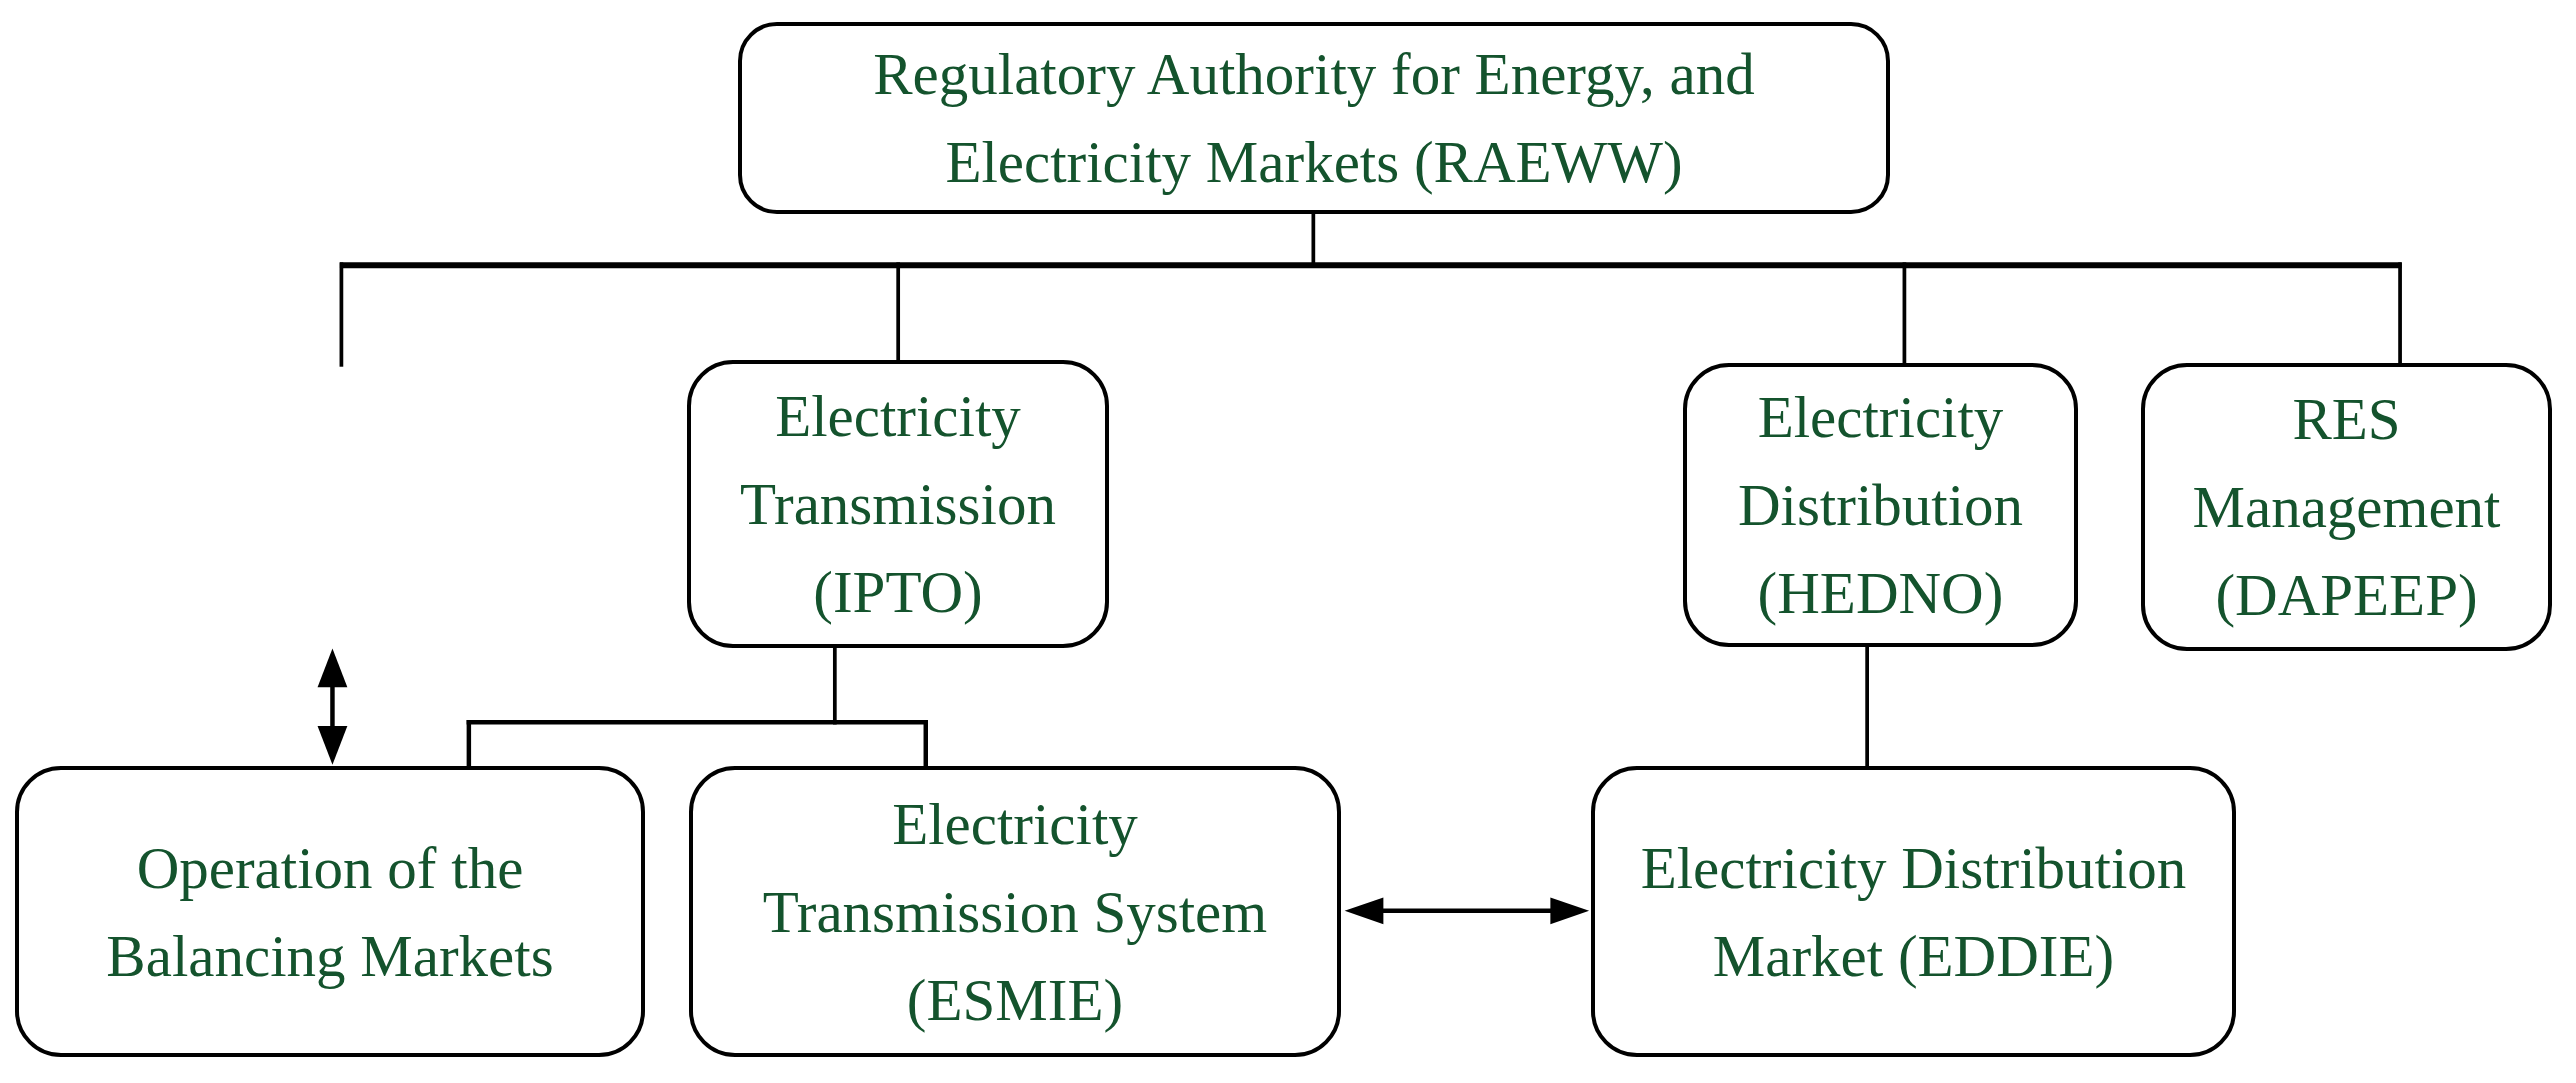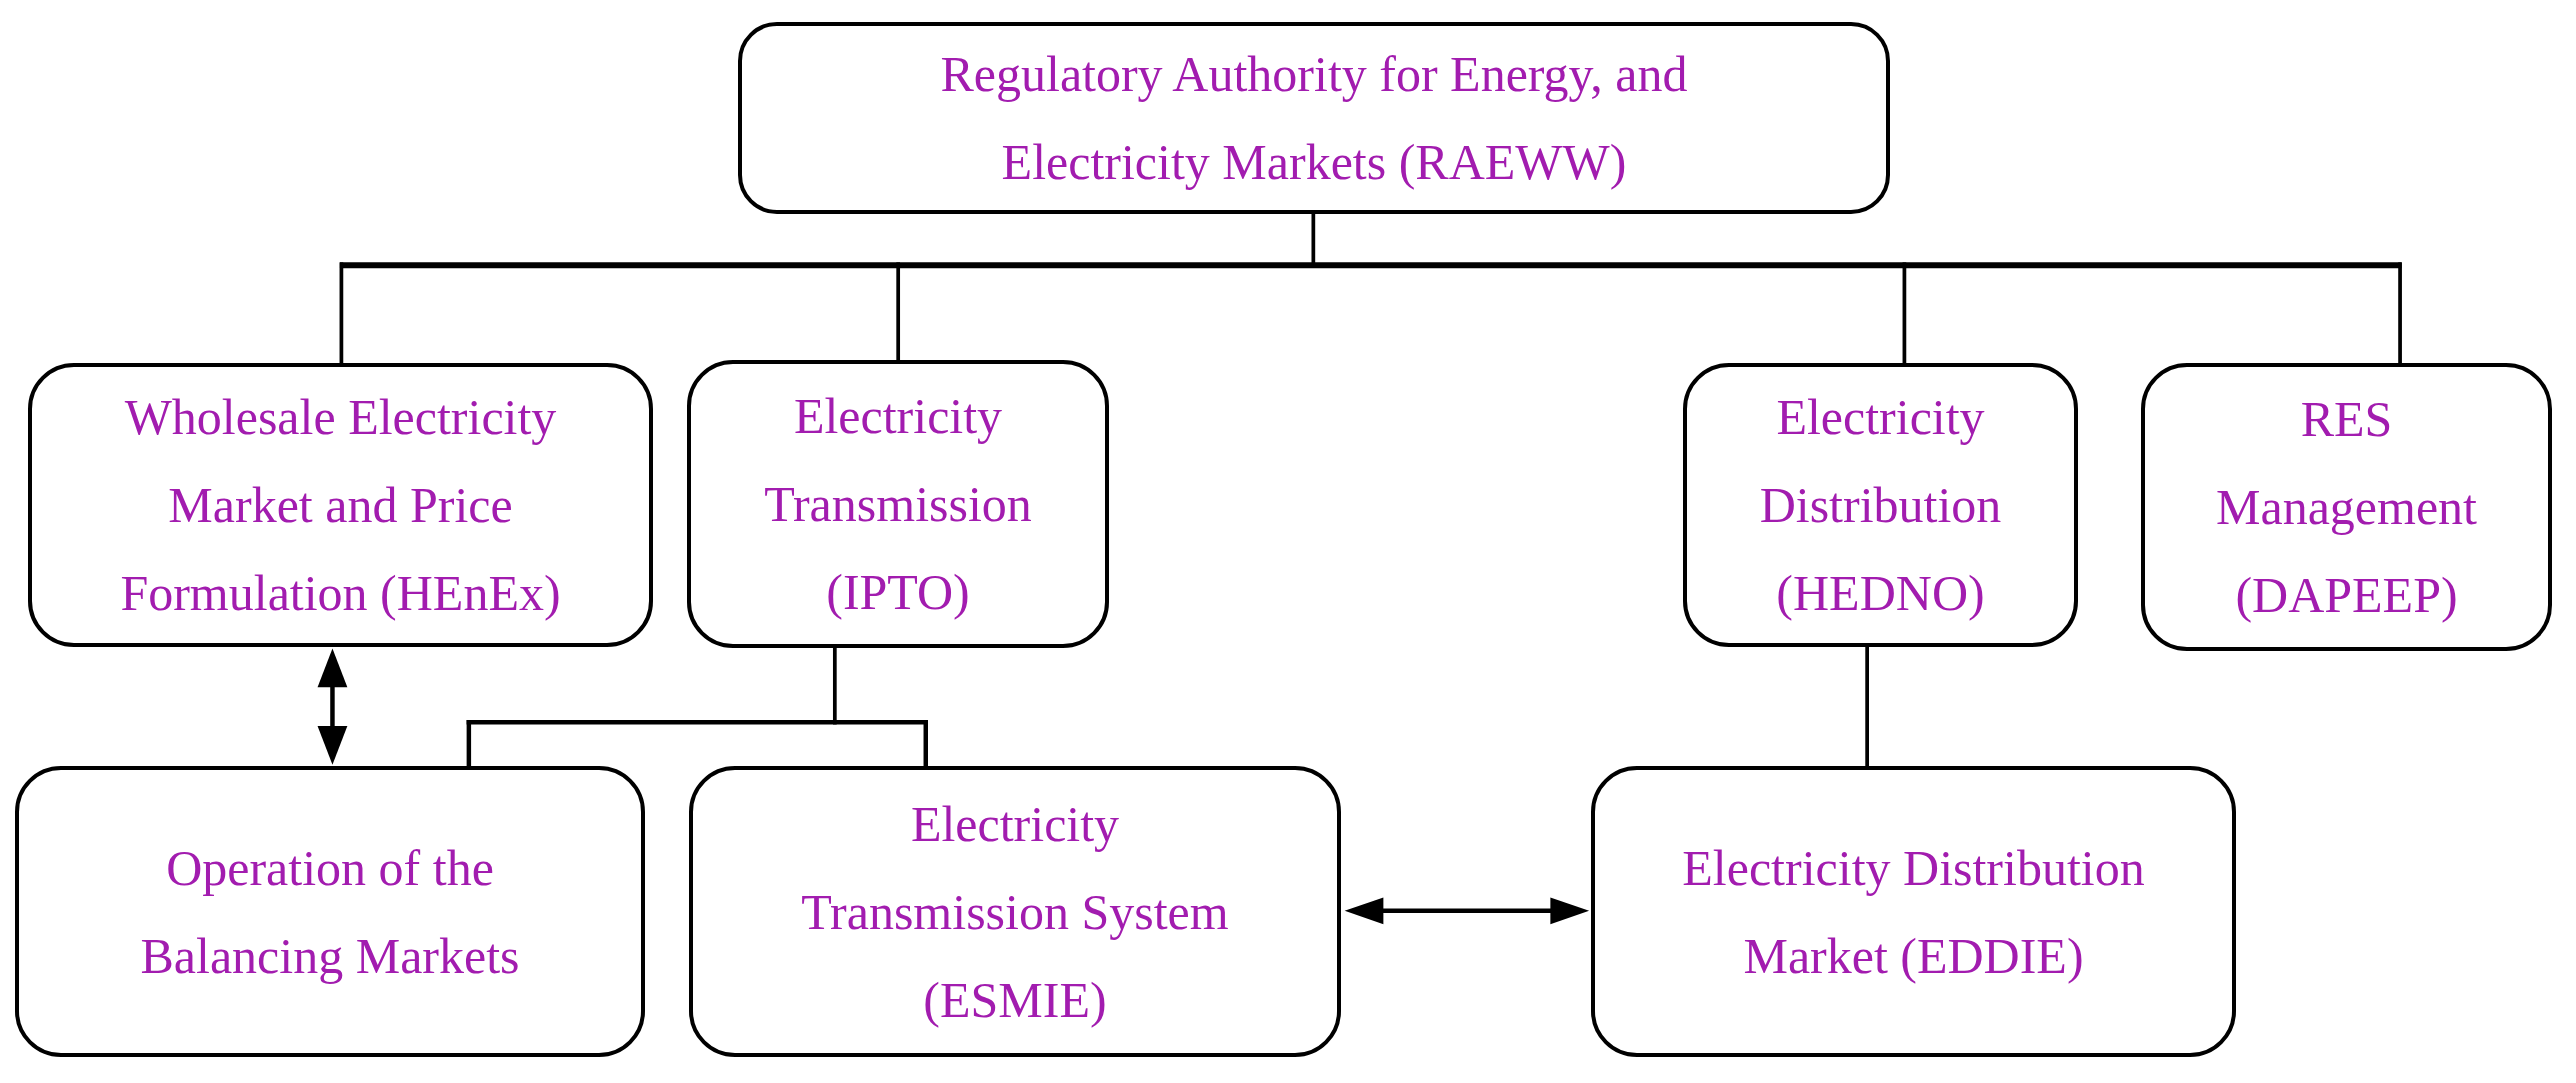--- a/index.html
+++ b/index.html
@@ -29,23 +29,23 @@
     background: #ffffff;
     border: 4.5px solid #000000;
     border-radius: 46px;
     display: flex;
     align-items: center;
     justify-content: center;
     text-align: center;
   }
   .node .lbl {
     white-space: pre-line;
-    font-size: 50px;
+    font-size: 59px;
     line-height: 88px;
-    color: #a21caf;
+    color: #14532d;
   }
   
   .n-raeww     { left:  738px; top:   22.4px; width: 1152px; height: 192px; border-radius: 39px; }
   .n-henex     { left:   28px; top:  363px; width:  625px; height: 284px; }
   .n-ipto      { left:  687px; top:  360px; width:  422px; height: 288px; }
   .n-hedno     { left: 1683px; top:  363px; width:  395px; height: 284px; }
   .n-dapeep    { left: 2141px; top:  363px; width:  411px; height: 288px; }
   .n-operation { left:   15px; top: 766px; width:  630px; height: 291px; }
   .n-esmie     { left:  689px; top: 766px; width:  652px; height: 291px; }
   .n-eddie     { left: 1591px; top: 766px; width:  645px; height: 291px; }
@@ -80,25 +80,20 @@
     <line x1="1832" y1="1222" x2="2104" y2="1222" stroke="#000" stroke-width="6"></line>
     <polygon points="1804,1222 1856,1204 1856,1240" fill="#000"></polygon>
     <polygon points="2132,1222 2080,1204 2080,1240" fill="#000"></polygon>
   </svg>
 
   <div class="node n-raeww">
     <span class="lbl">Regulatory Authority for Energy, and
 Electricity Markets (RAEWW)</span>
   </div>
 
-  <div class="node n-henex">
-    <span class="lbl">Wholesale Electricity
-Market and Price
-Formulation (HEnEx)</span>
-  </div>
 
   <div class="node n-ipto">
     <span class="lbl">Electricity
 Transmission
 (IPTO)</span>
   </div>
 
   <div class="node n-hedno">
     <span class="lbl">Electricity
 Distribution

